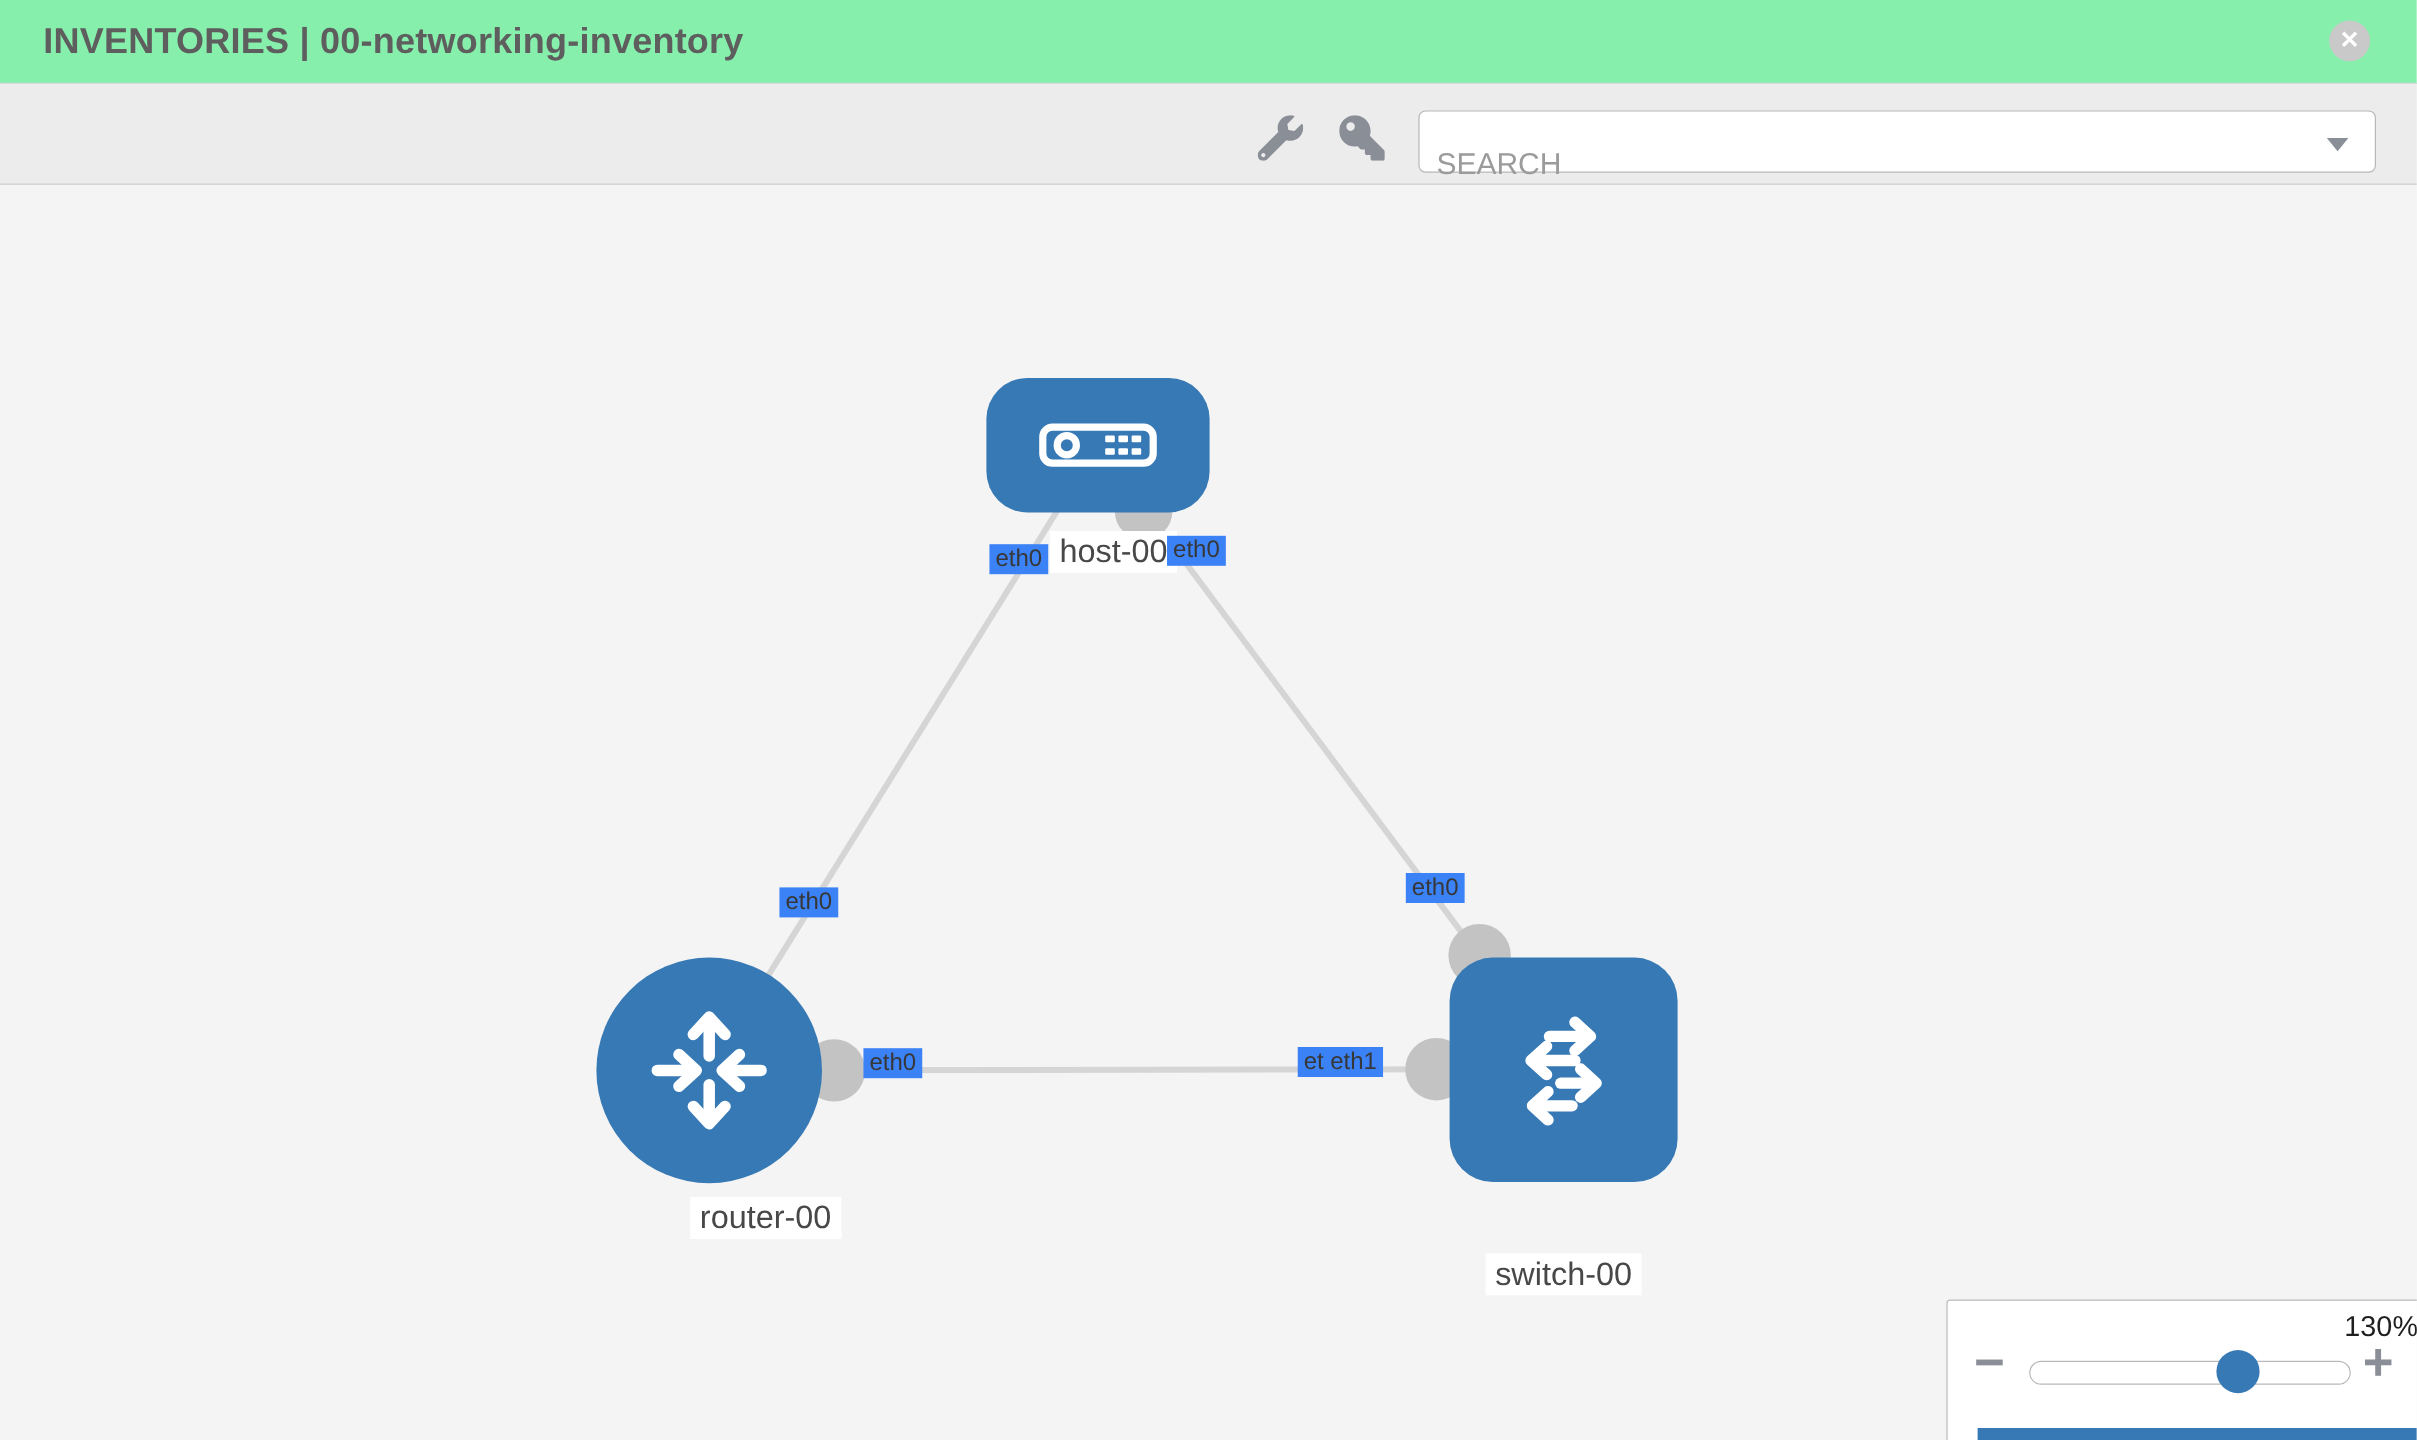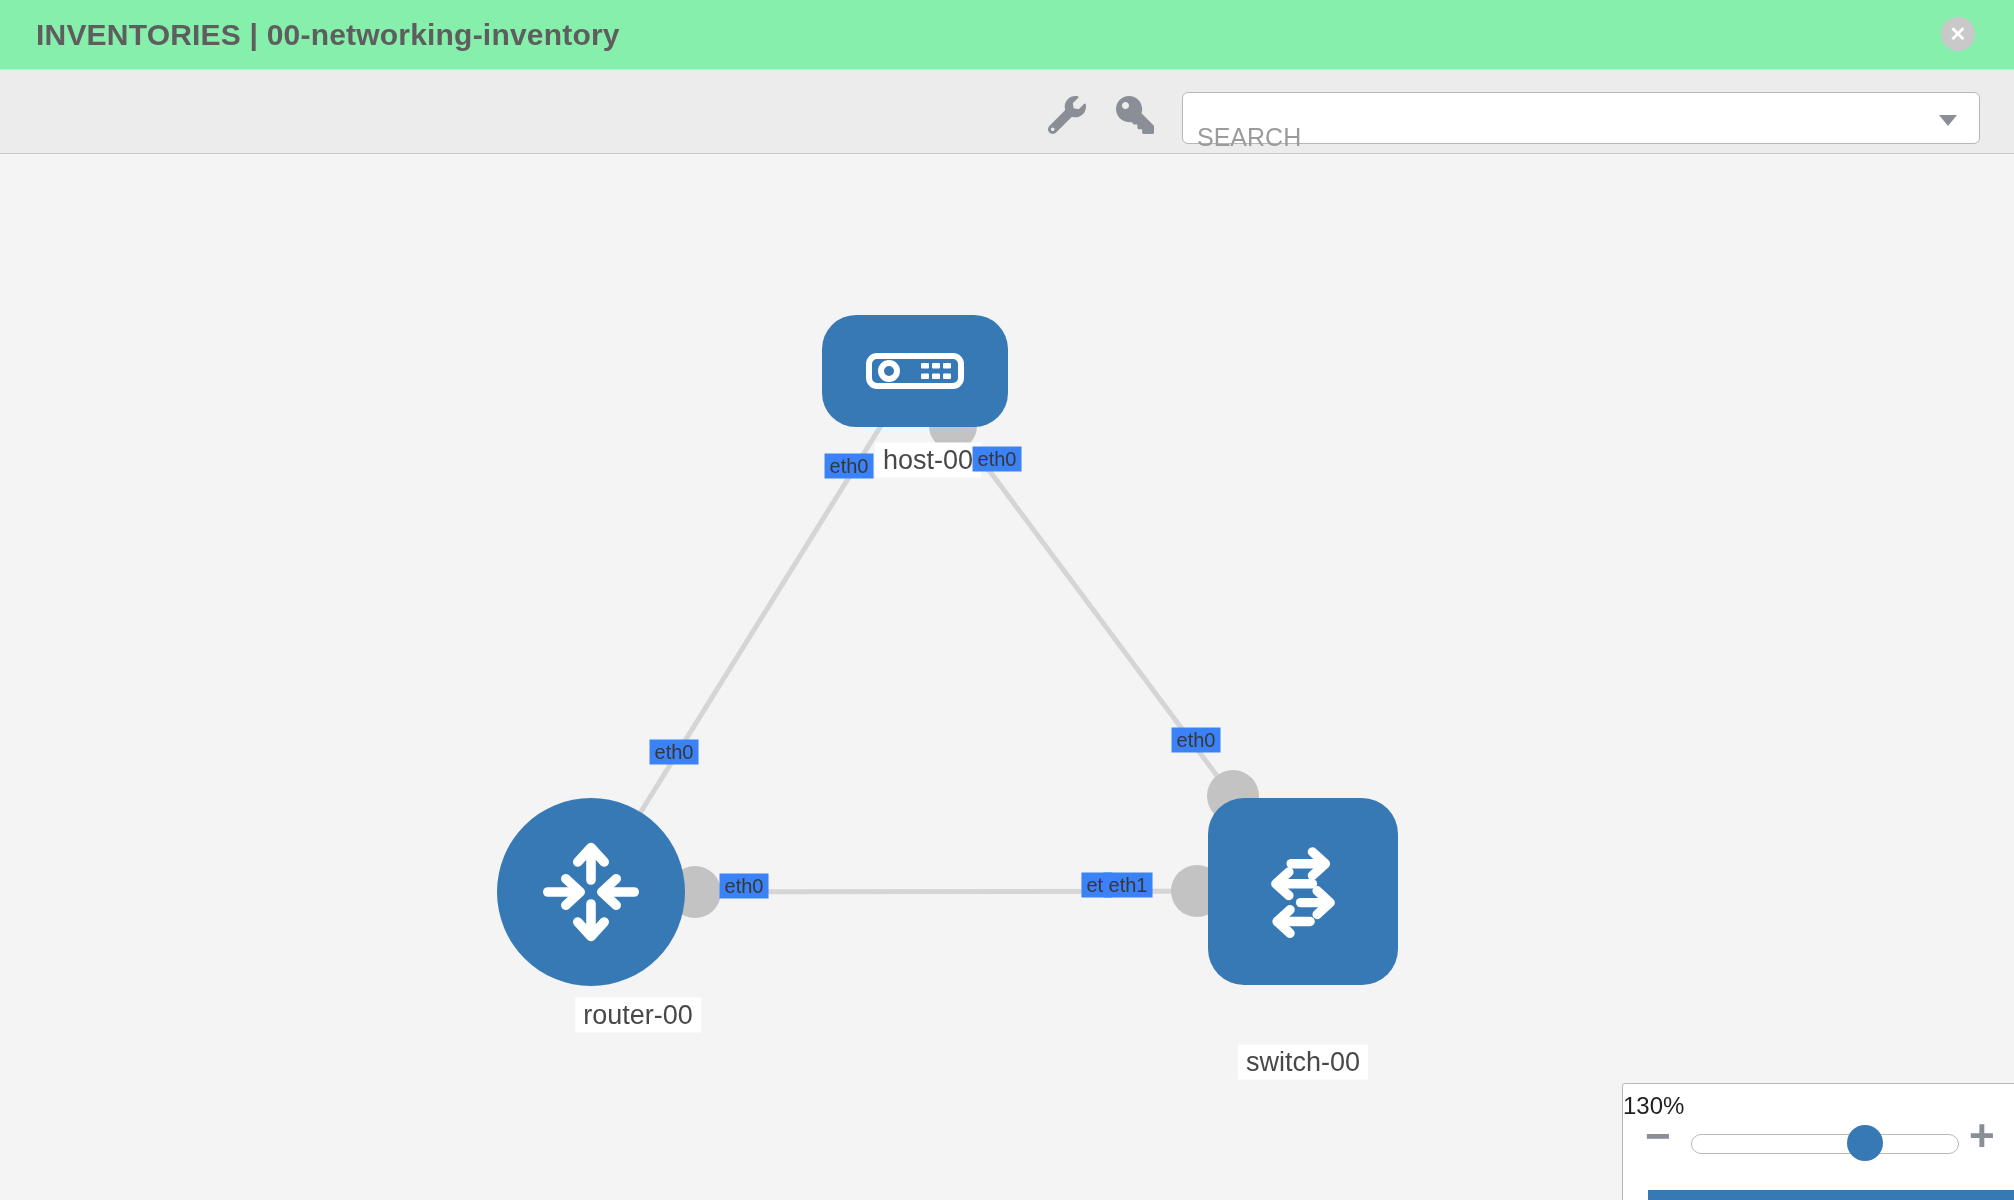--- a/index.html
+++ b/index.html
@@ -47,21 +47,21 @@
   .node svg { position:absolute; left:50%; top:50%; transform:translate(-50%,-50%); }
 
   .node-label { position:absolute; transform:translate(-50%,-50%); background:#ffffff;
                 color:#484848; font-size:27px; padding:2px 8px; white-space:nowrap; }
   .if-label { position:absolute; transform:translate(-50%,-50%); background:#3b82f6;
               color:#373737; font-size:20px; padding:1px 5px; white-space:nowrap; }
 
   
   .zoom-panel { position:absolute; left:1622px; top:1083px; width:400px; height:130px;
                 background:#ffffff; border:1px solid #b9b9b9; border-radius:3px; }
-  .zoom-level { position:absolute; left:0; top:8px; width:392px; text-align:left;
+  .zoom-level { position:absolute; left:0; top:8px; width:392px; text-align:right;
                 font-size:24px; color:#1f1f1f; }
   .zoom-minus, .zoom-plus { position:absolute; top:30px; font-size:44px; font-weight:700;
                 color:#8a8e96; cursor:pointer; line-height:44px; }
   .zoom-minus { left:22px; }
   .zoom-plus { left:346px; }
   .zoom-track { position:absolute; left:68px; top:50px; width:268px; height:20px;
                 background:#ffffff; border:1px solid #b9b9b9; border-radius:11px; cursor:pointer; }
   .zoom-thumb { position:absolute; left:224px; top:41px; width:36px; height:36px;
                 border-radius:50%; background:#3679b5; cursor:grab; }
   .blue-strip { position:absolute; left:1648px; top:1190px; width:366px; height:10px;

